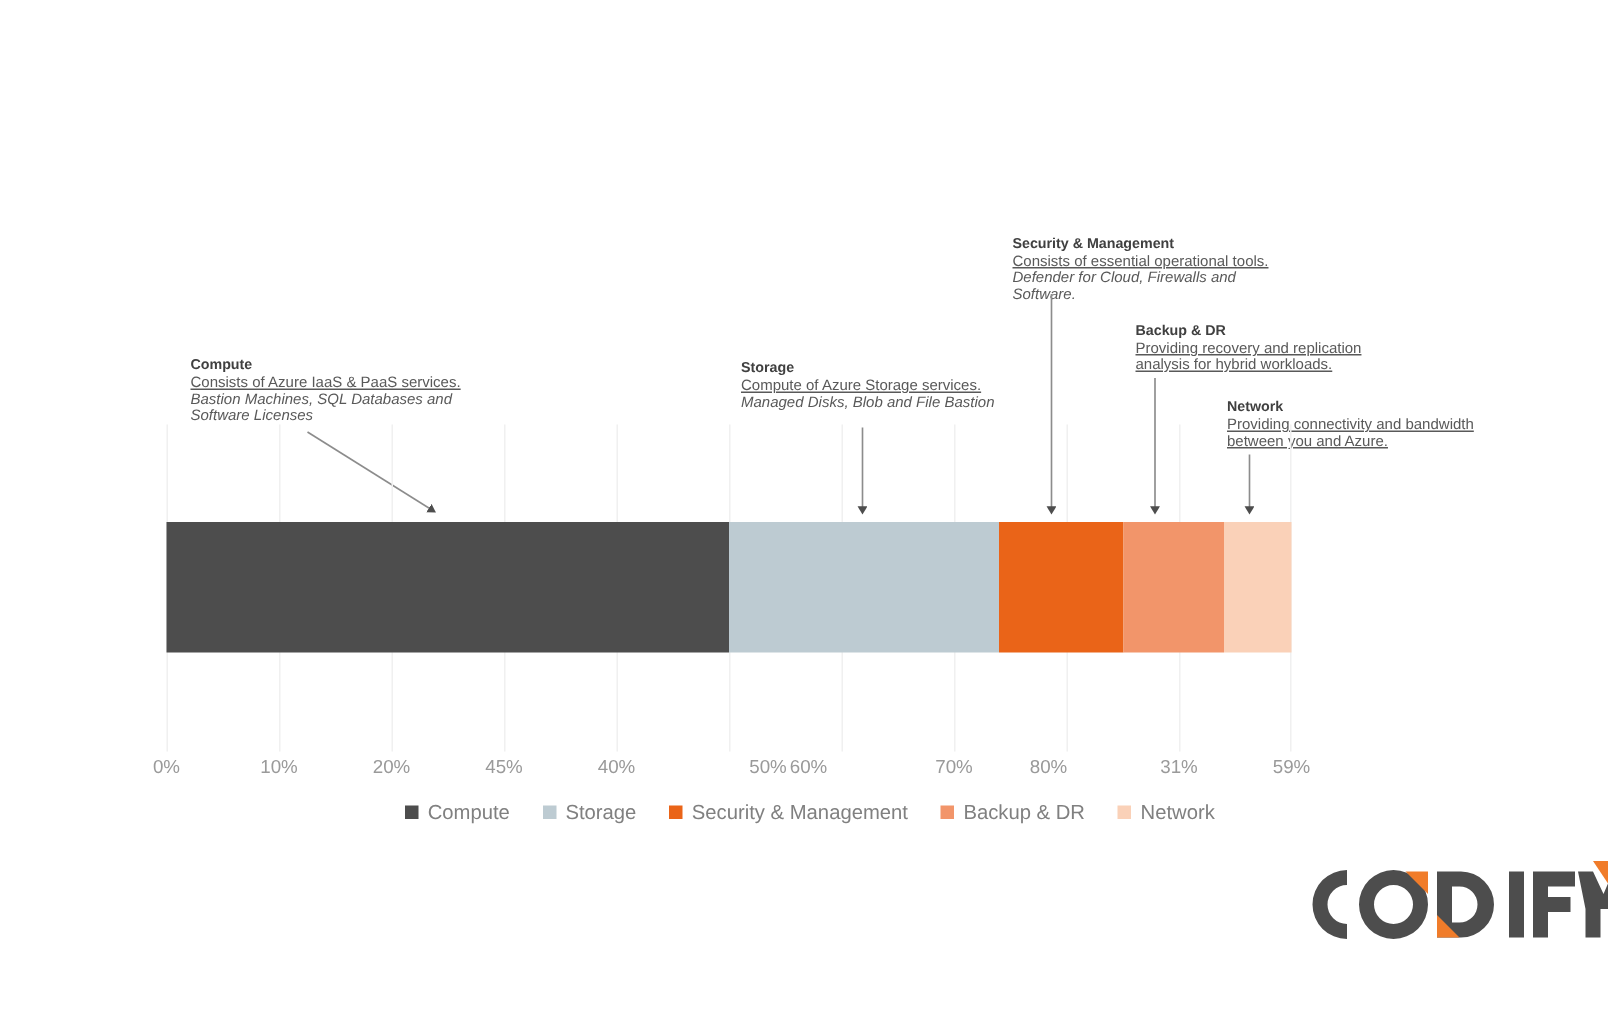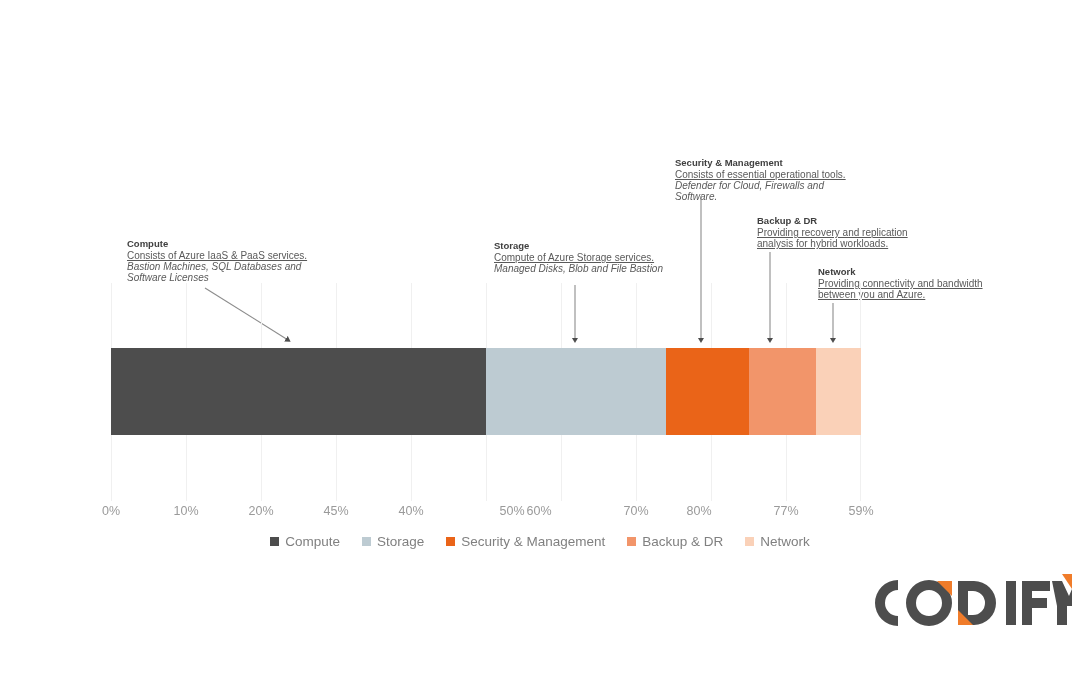--- a/index.html
+++ b/index.html
@@ -230,21 +230,21 @@
   <div class="axis">
       <div class="tick" style="left: 0px;">0%</div>
       <div class="tick" style="left: 75px;">10%</div>
       <div class="tick" style="left: 150px;">20%</div>
       <div class="tick" style="left: 225px;">45%</div>
       <div class="tick" style="left: 300px;">40%</div>
       <div class="tick" style="left: 387px; padding-left: 28px;">50%</div>
       <div class="tick" style="left: 428px;">60%</div>
       <div class="tick" style="left: 525px;">70%</div>
       <div class="tick" style="left: 572px; margin-left: 16px;">80%</div>
-      <div class="tick" style="left: 675px;">77%</div>
+      <div class="tick" style="left: 675px;">31%</div>
       <div class="tick" style="left: 750px;">59%</div>
     </div>
 
   <div class="legend">
       <div class="legend-item">
         <span class="swatch" style="background: rgb(77, 77, 77);"></span>
         <span class="legend-label">Compute</span>
       </div>
       <div class="legend-item">
         <span class="swatch" style="background: rgb(189, 203, 210);"></span>

